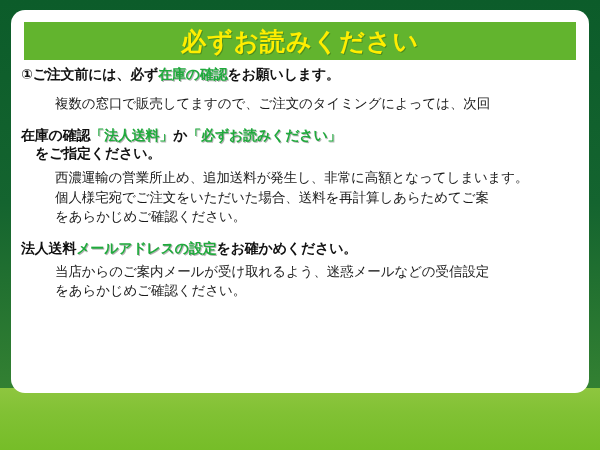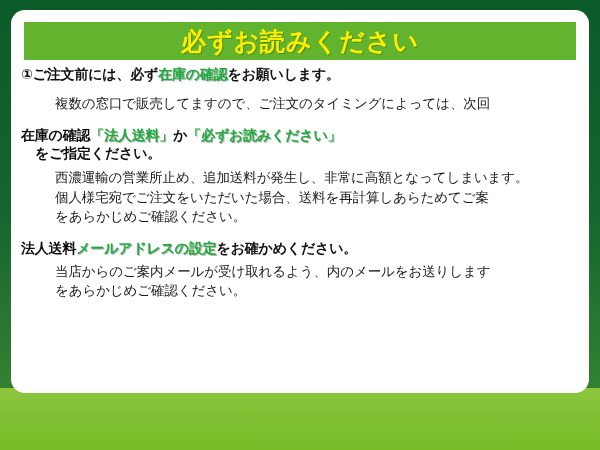--- a/index.html
+++ b/index.html
@@ -157,21 +157,21 @@
           <div>個人様宅宛でご注文をいただいた場合、送料を再計算しあらためてご案</div>
           <div>をあらかじめご確認ください。</div>
         </div>
       </div>
 
       <div class="item" id="item-3">
         <div class="item-heading">
           <span>法人送料</span><span class="hl">メールアドレスの設定</span><span>をお確かめください。</span>
         </div>
         <div class="item-body">
-          <div>当店からのご案内メールが受け取れるよう、内のメールをお送りします</div>
+          <div>当店からのご案内メールが受け取れるよう、迷惑メールなどの受信設定</div>
           <div>をあらかじめご確認ください。</div>
         </div>
       </div>
 
     </div>
   </div>
 
   <div id="footer-wordmark">PARTSPARK</div>
 
 </div>

